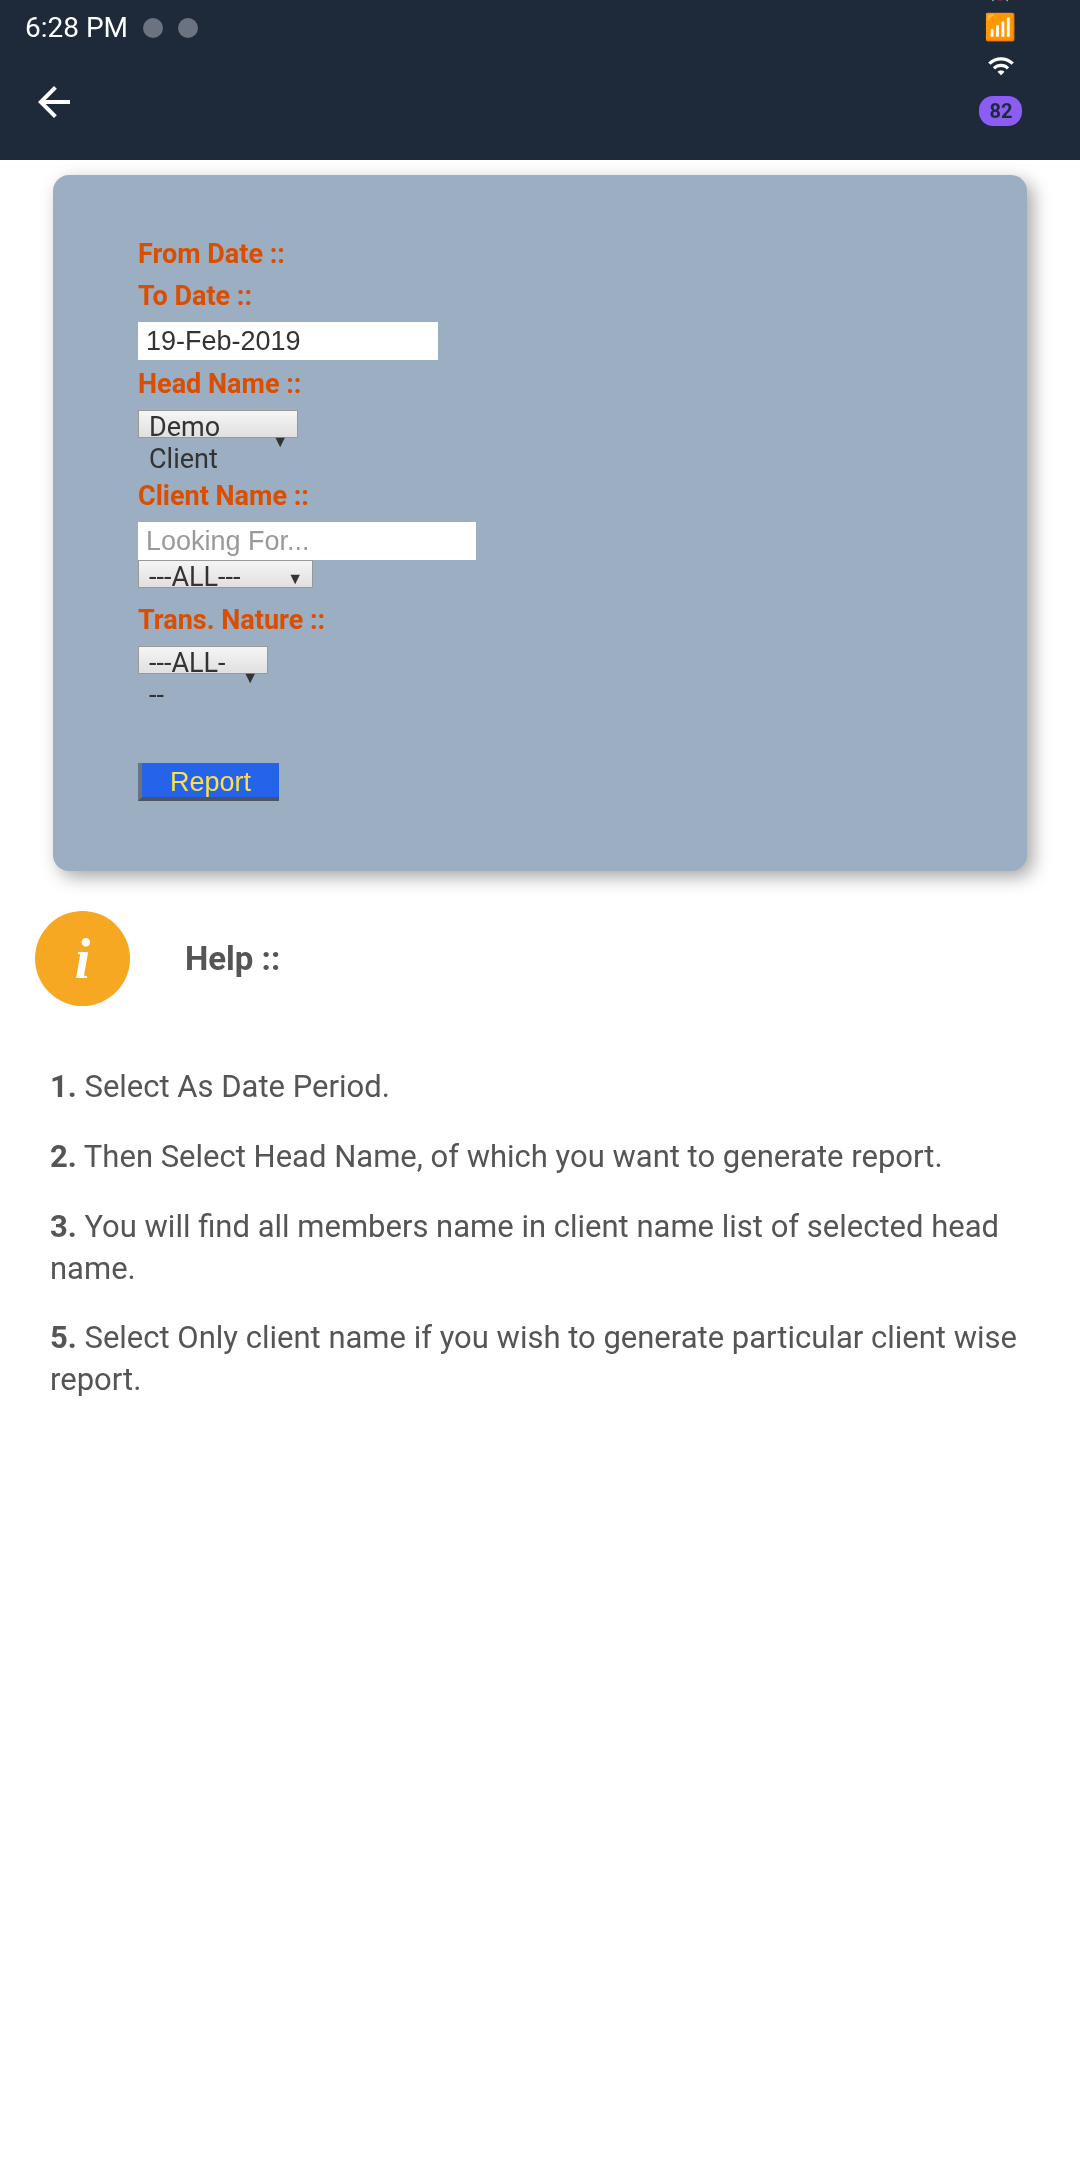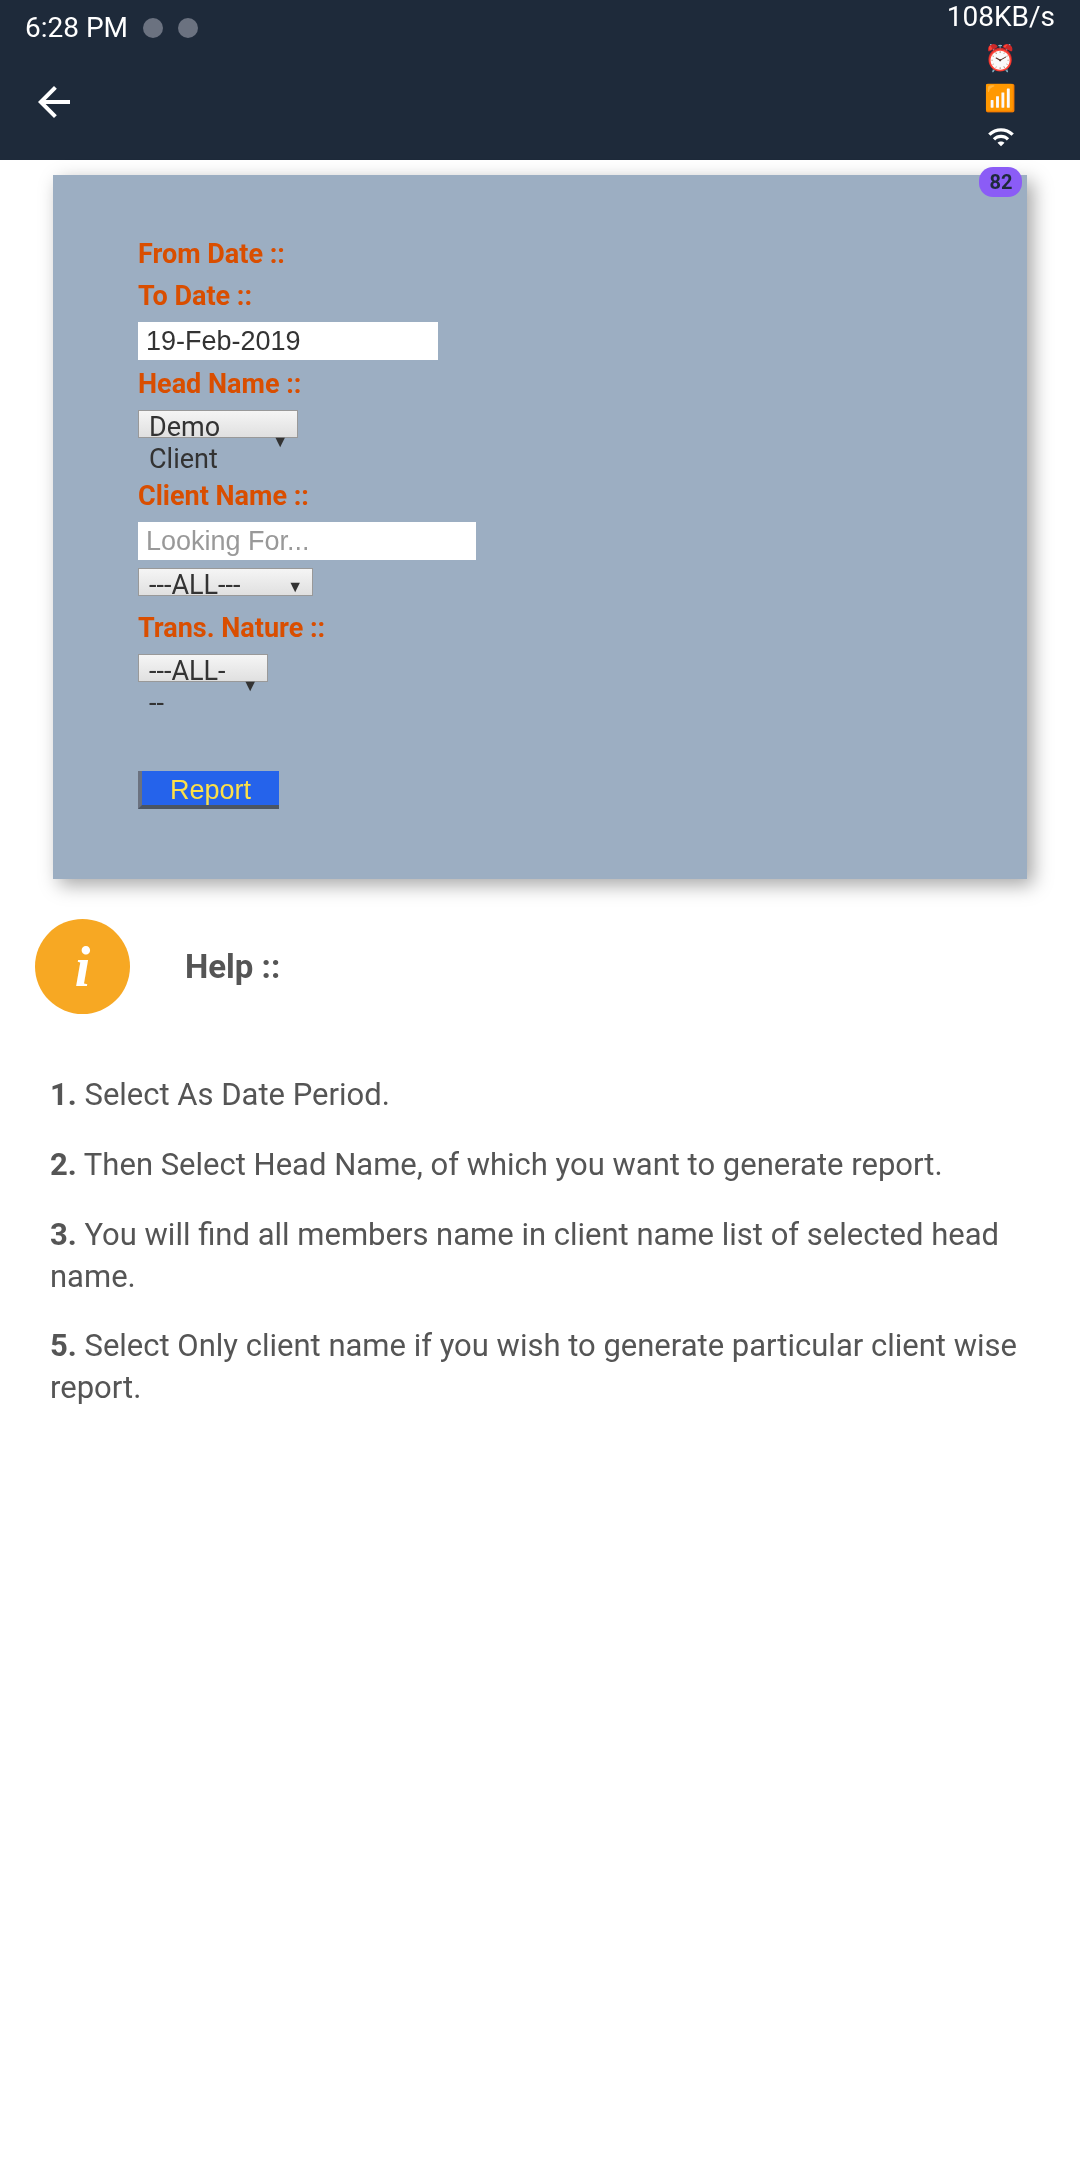--- a/index.html
+++ b/index.html
@@ -12,20 +12,21 @@
       width: 1080px;
       height: 2160px;
       background: white;
       overflow: hidden;
     }
     .status-bar {
       height: 55px;
       background: #1e2a3a;
       color: white;
       display: flex;
+      align-items: center;
       justify-content: space-between;
       padding: 0 25px;
       font-size: 28px;
     }
     .status-left {
       display: flex;
       align-items: center;
       gap: 15px;
     }
     .status-right {
@@ -60,21 +61,21 @@
       font-size: 48px;
       cursor: pointer;
     }
     .content {
       background: white;
       padding: 0;
     }
     .form-card {
       margin: 15px 53px 0 53px;
       background: #9caec2;
-      border-radius: 0;
+      border-radius: 16px;
       box-shadow: 6px 6px 18px rgba(0,0,0,0.35);
       padding: 55px 85px 70px 85px;
     }
     .form-label {
       color: #d94e00;
       font-weight: bold;
       font-size: 27px;
       margin-bottom: 10px;
       margin-top: 8px;
     }
@@ -117,21 +118,21 @@
     }
     .client-input {
       width: 338px;
       height: 38px;
       background: white;
       border: none;
       padding: 0 8px;
       font-size: 27px;
       color: #999;
       display: block;
-      margin-bottom: 8px;
+      margin-bottom: 0;
     }
     .client-input::placeholder {
       color: #999;
     }
     .report-btn {
       background: #2563eb;
       color: #fde047;
       border: none;
       border-left: 4px solid #6b7280;
       border-bottom: 4px solid #4b5563;

